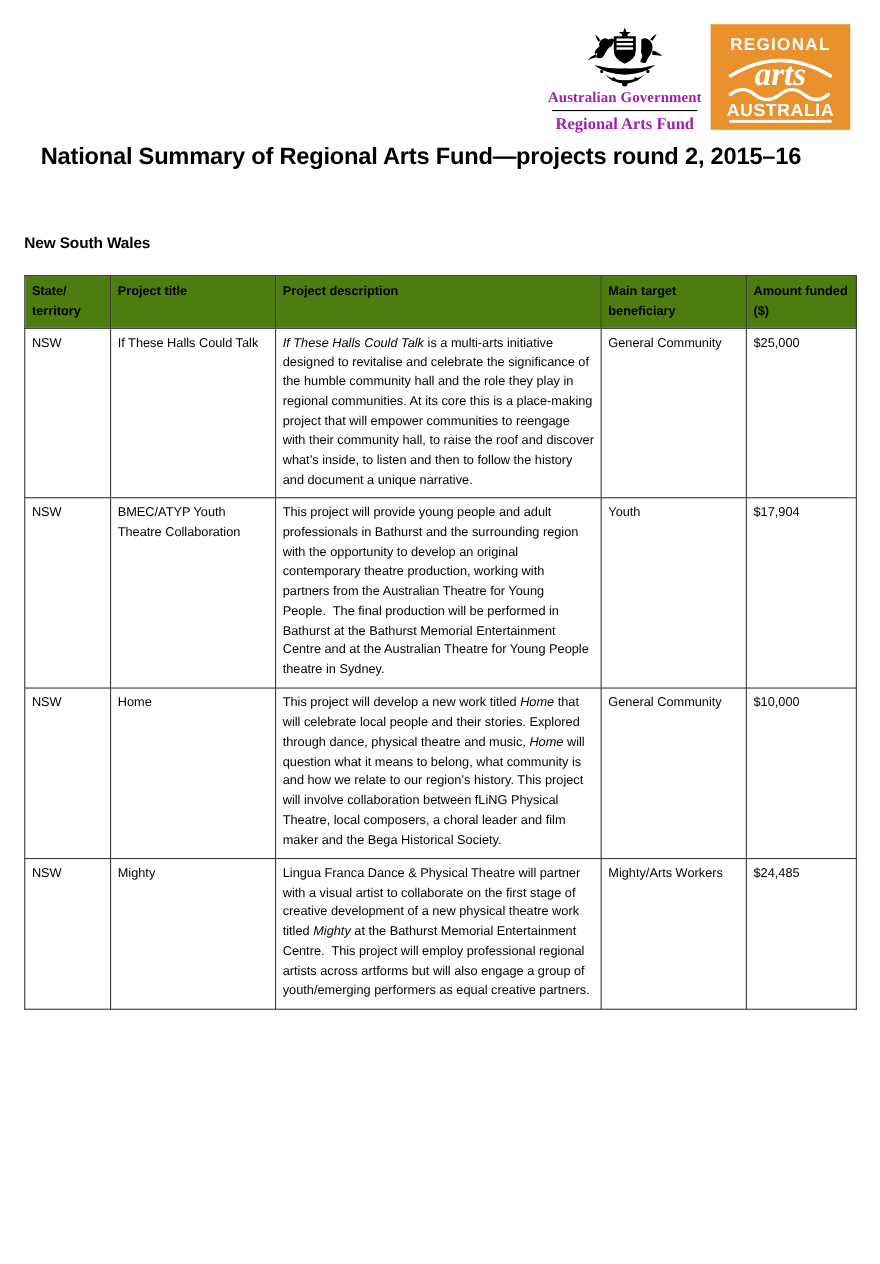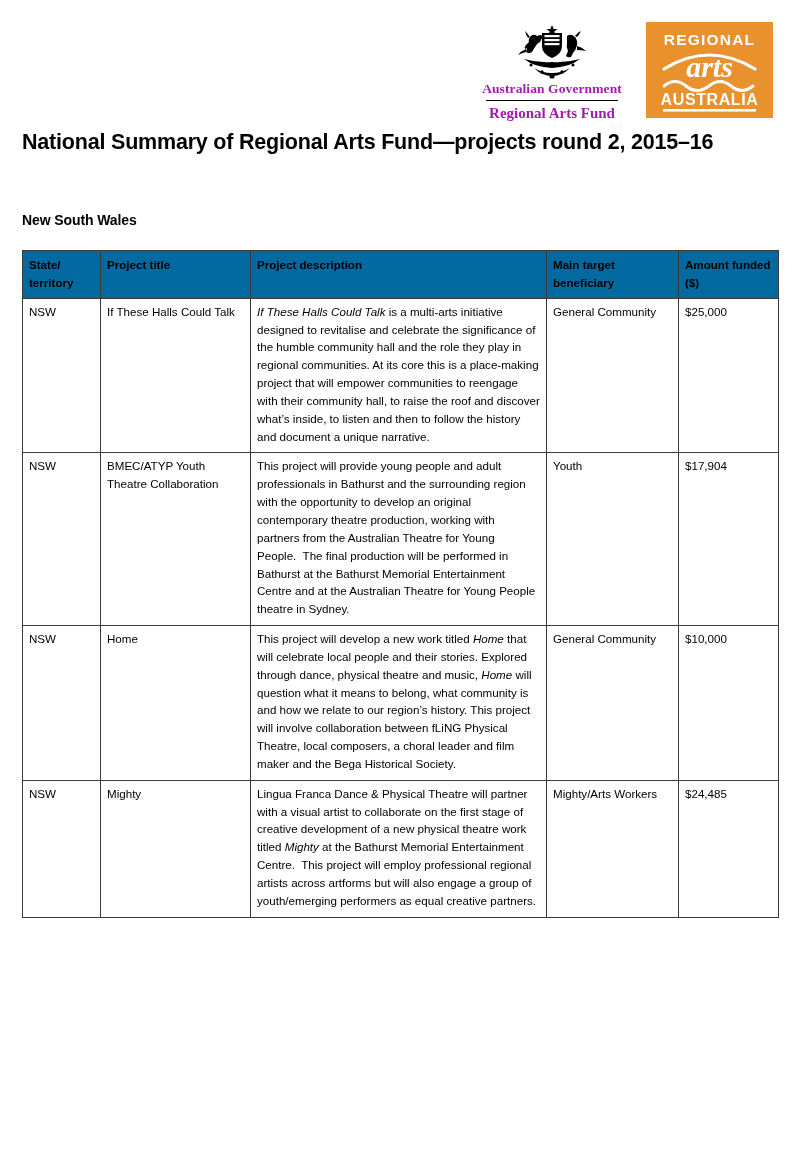--- a/index.html
+++ b/index.html
@@ -51,29 +51,29 @@
     font-size: 15px;
     font-weight: bold;
     line-height: 1.1;
     white-space: nowrap;
   }
   .raa-logo {
     width: 127px;
     height: 96px;
     background: #E8912D;
     position: relative;
-    margin-left: 20px;
+    margin-left: 4px;
   }
   .raa-svg { display: block; }
 
   
   .doc-title {
     position: absolute;
     top: 128px;
-    left: 22px;
+    left: 37px;
     width: 700px;
     font-size: 21.5px;
     font-weight: bold;
     line-height: 1.32;
     letter-spacing: -0.2px;
   }
   .section-title {
     position: absolute;
     top: 212px;
     left: 22px;
@@ -94,21 +94,21 @@
   }
   .grant-table th,
   .grant-table td {
     border: 1px solid #3a3a3a;
     vertical-align: top;
     padding: 4px 6px 7px 6px;
     line-height: 1.54;
     text-align: left;
   }
   .grant-table thead th {
-    background: #0369a1;
+    background: #4d7c0f;
     font-weight: bold;
     color: #000;
     padding-top: 5px;
     padding-bottom: 6px;
     border-color: #3a3a3a;
   }
   .col-state  { width: 78px; }
   .col-title  { width: 150px; }
   .col-desc   { width: 296px; }
   .col-ben    { width: 132px; }

